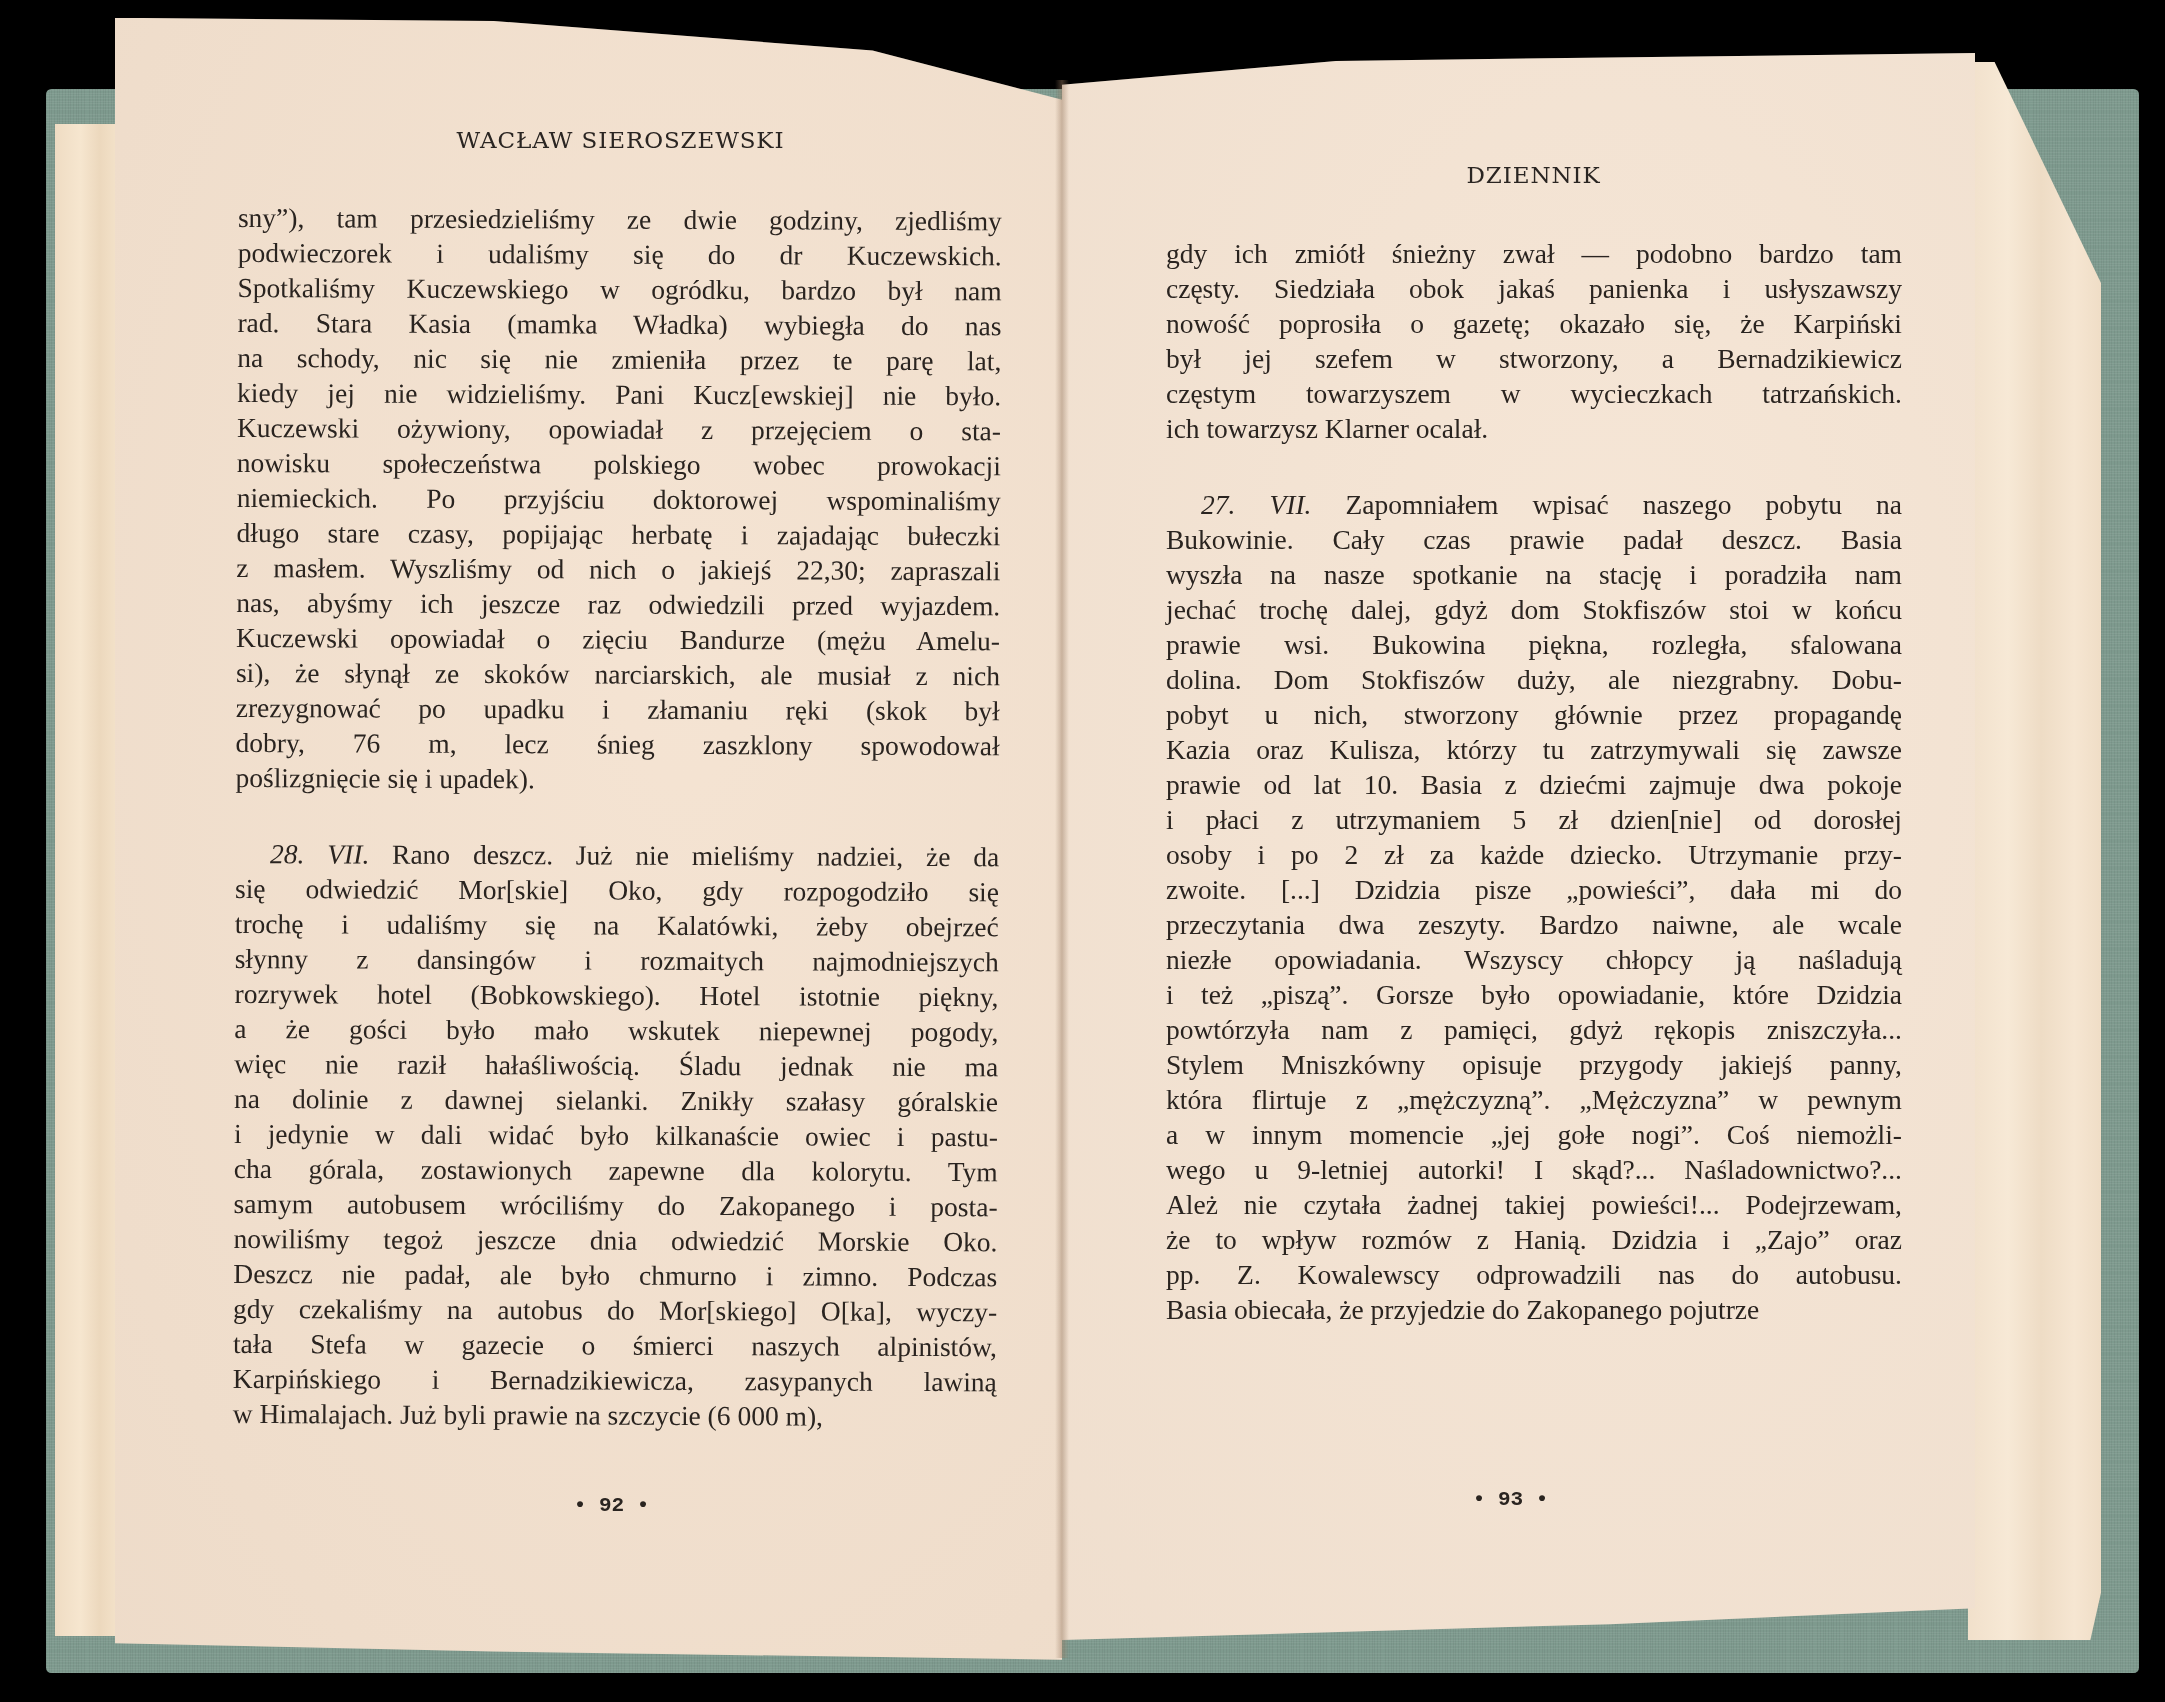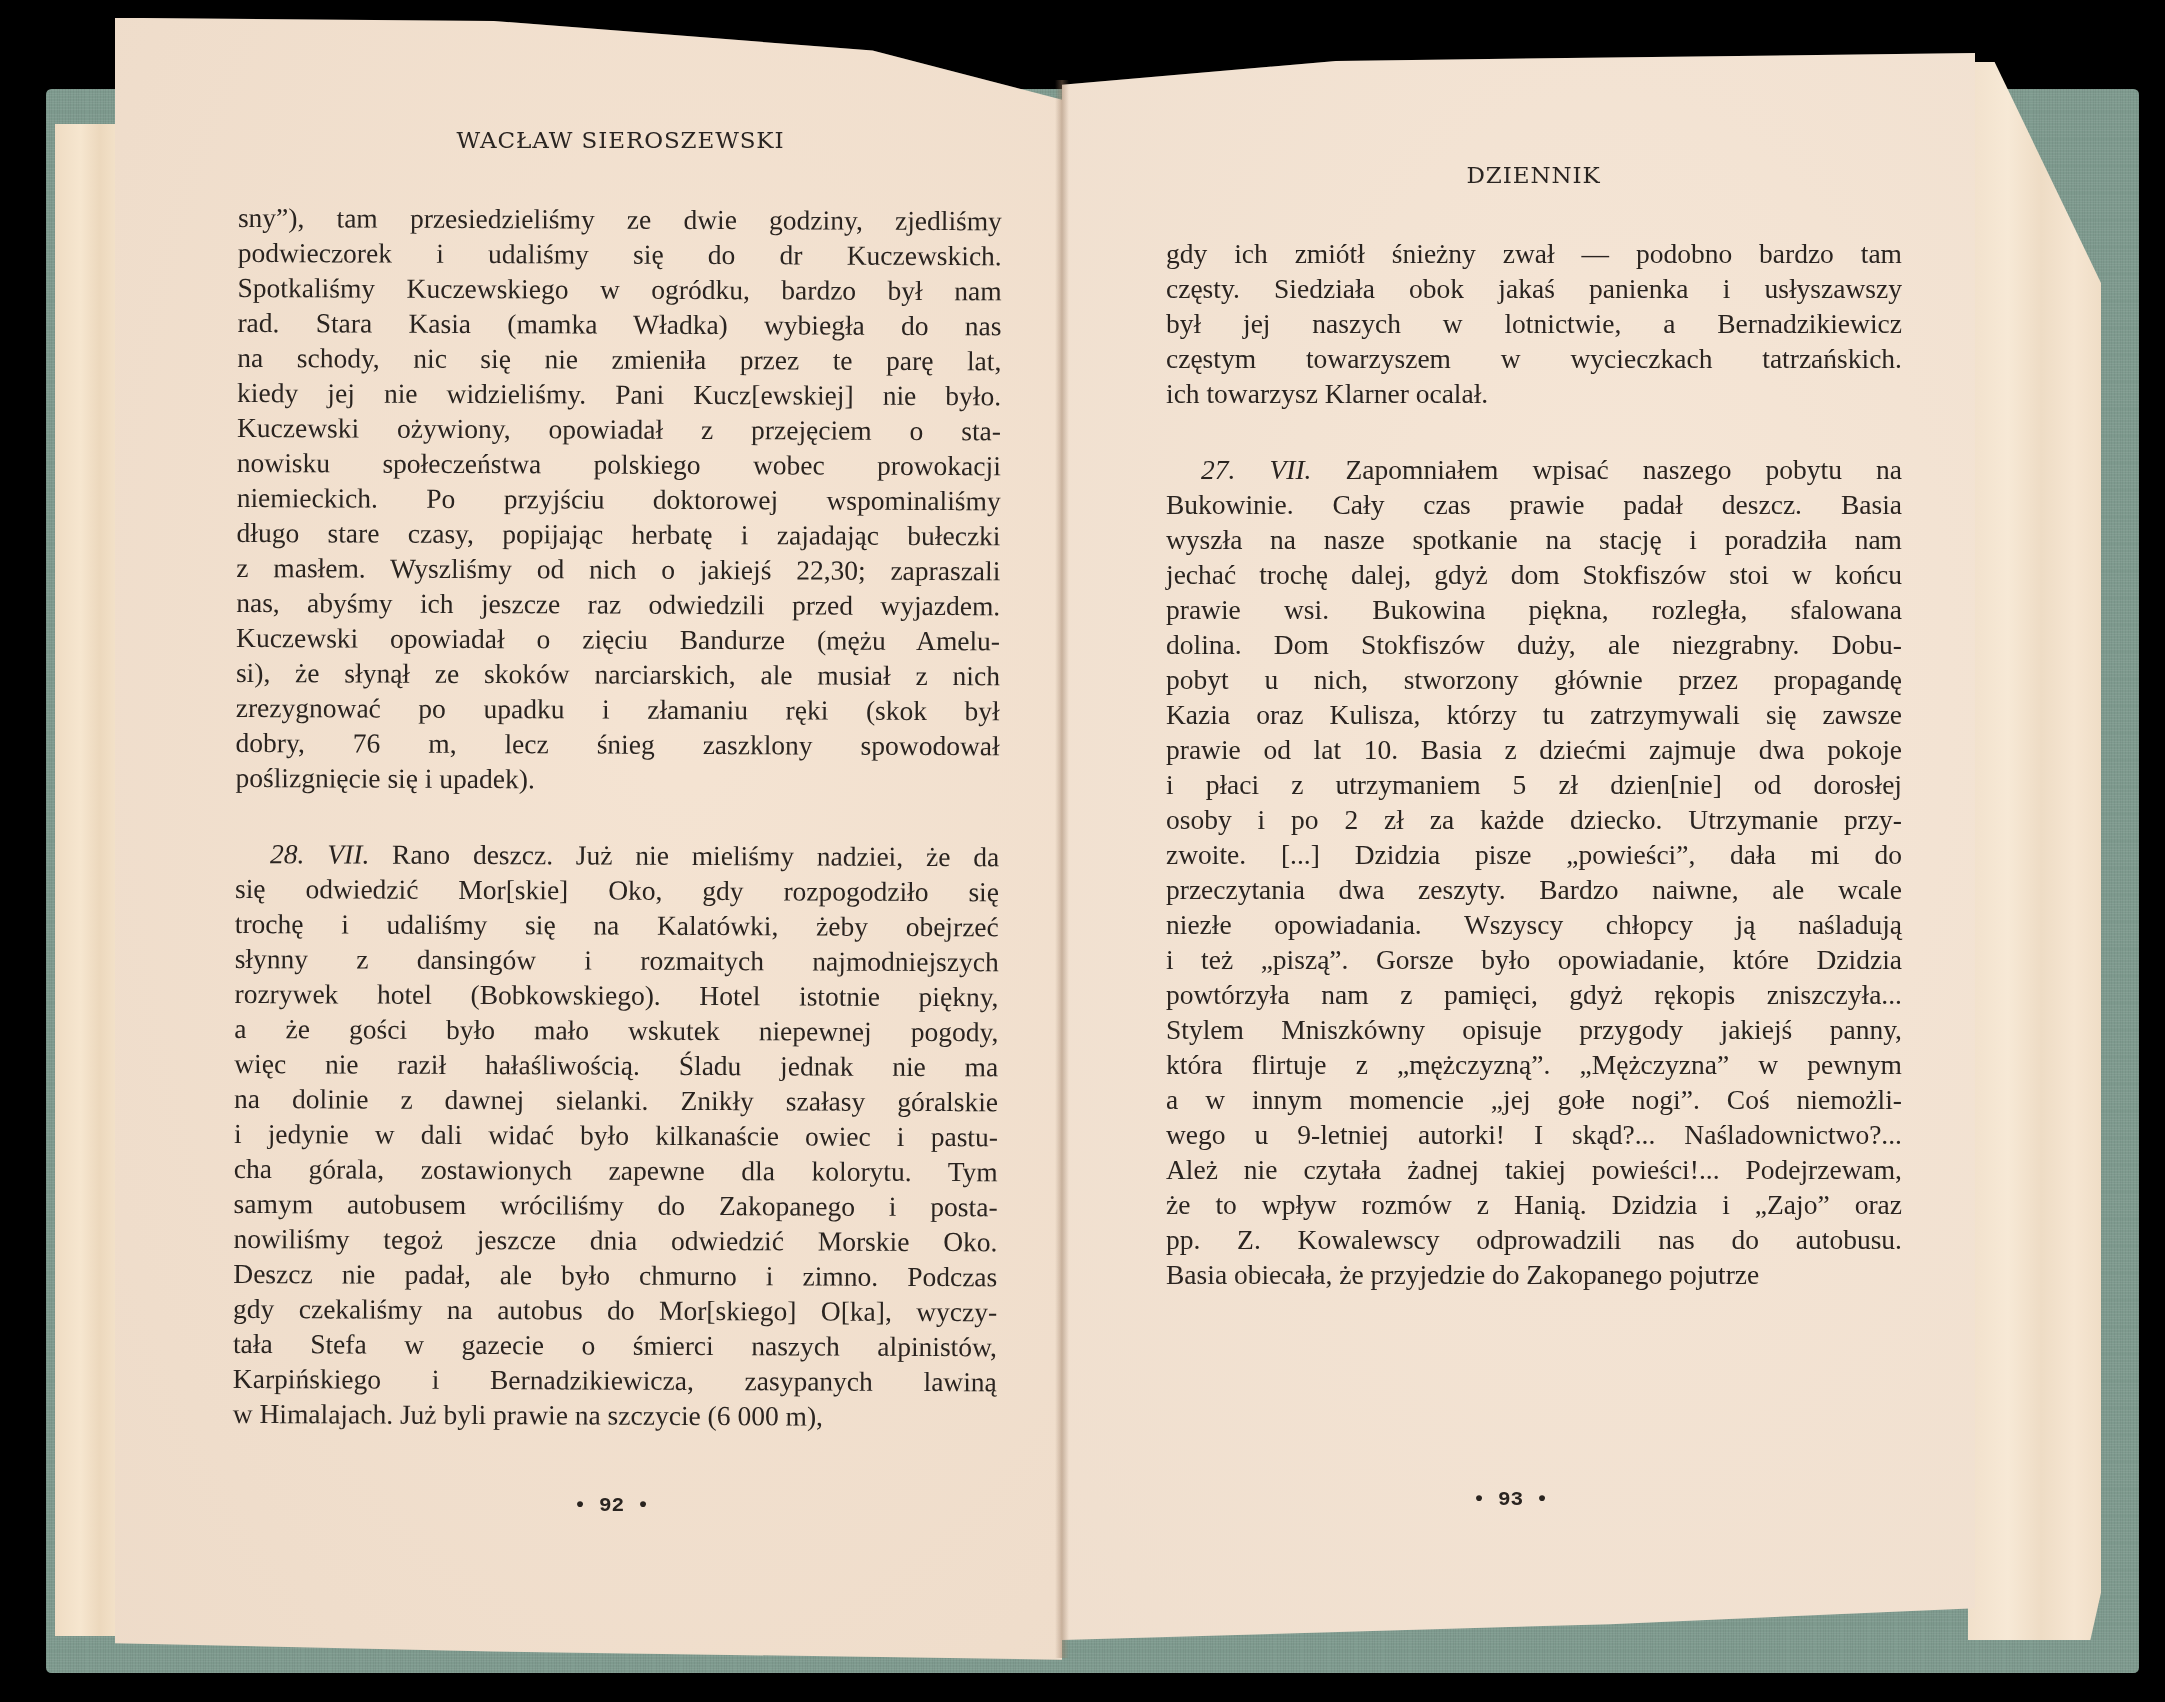--- a/index.html
+++ b/index.html
@@ -109,21 +109,22 @@
     <span class="line last">w Himalajach. Już byli prawie na szczycie (6 000 m),</span>
   </div>
 
 <div class="folio" style="left:523px; top:1494px;">• 92 •</div>
 
 <div class="running-head" style="left:1170px; top:162px; width:727px;">DZIENNIK</div>
 
 <div class="text-block" id="right-text" style="left:1166px; top:236px; width:736px;">
     <span class="line">gdy ich zmiótł śnieżny zwał — podobno bardzo tam</span>
     <span class="line">częsty. Siedziała obok jakaś panienka i usłyszawszy</span>
-    <span class="line">był jej naszych w lotnictwie, a Bernadzikiewicz</span>
+    <span class="line">nowość poprosiła o gazetę; okazało się, że Karpiński</span>
+    <span class="line">był jej szefem w stworzony, a Bernadzikiewicz</span>
     <span class="line">częstym towarzyszem w wycieczkach tatrzańskich.</span>
     <span class="line last">ich towarzysz Klarner ocalał.</span>
     <span class="gap"></span>
     <span class="line indent"><span class="date">27. VII.</span><span> Zapomniałem wpisać naszego pobytu na</span></span>
     <span class="line">Bukowinie. Cały czas prawie padał deszcz. Basia</span>
     <span class="line">wyszła na nasze spotkanie na stację i poradziła nam</span>
     <span class="line">jechać trochę dalej, gdyż dom Stokfiszów stoi w końcu</span>
     <span class="line">prawie wsi. Bukowina piękna, rozległa, sfalowana</span>
     <span class="line">dolina. Dom Stokfiszów duży, ale niezgrabny. Dobu-</span>
     <span class="line">pobyt u nich, stworzony głównie przez propagandę</span>

